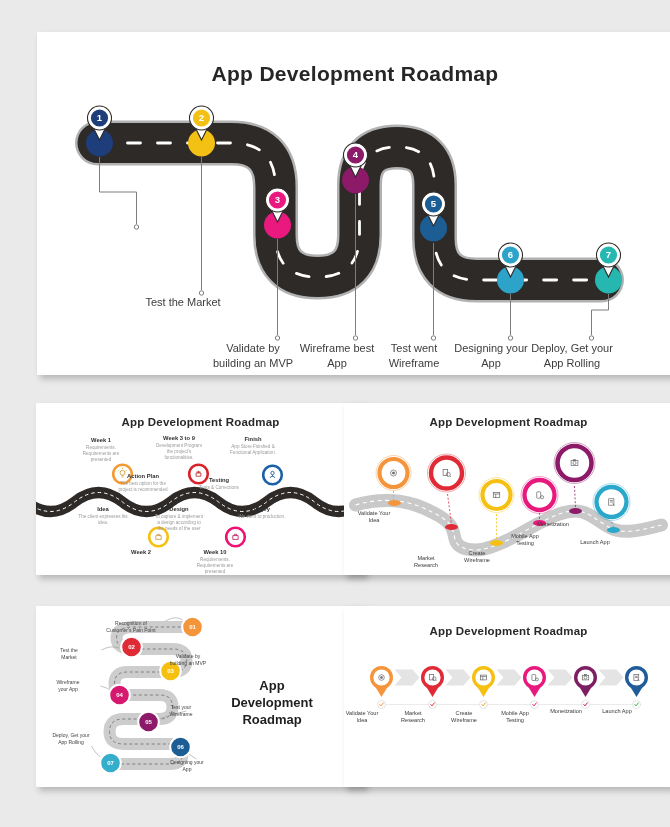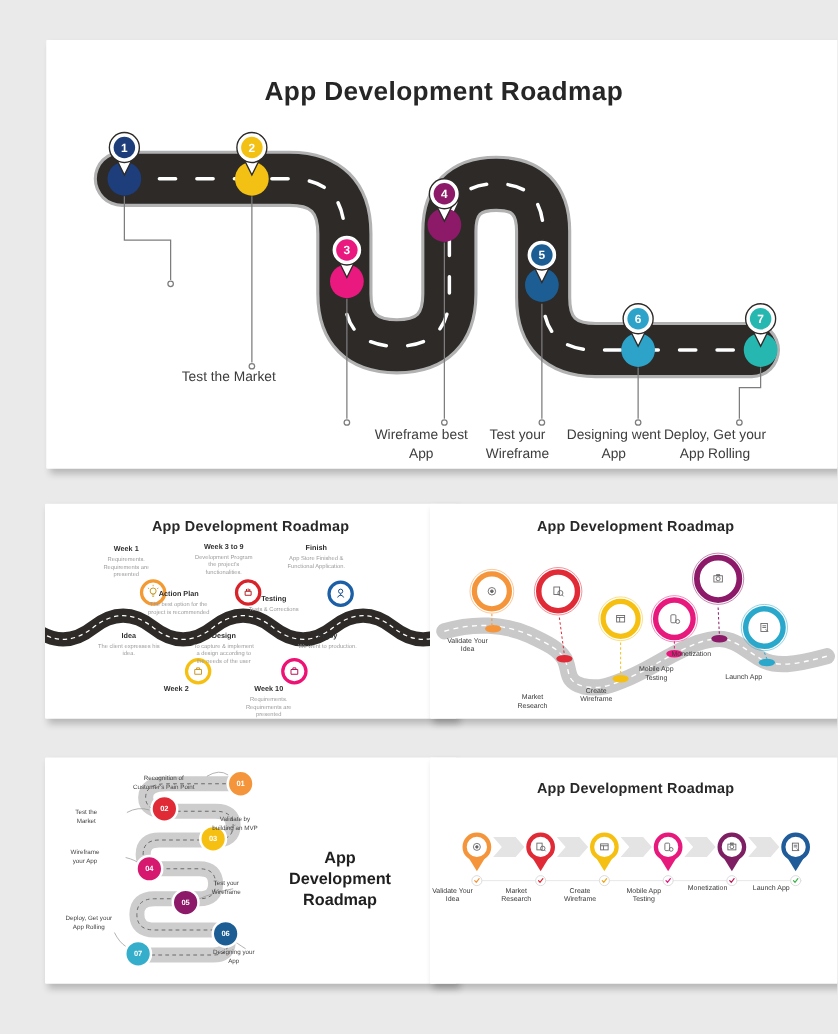--- a/index.html
+++ b/index.html
@@ -111,25 +111,27 @@
       <g>
         <circle cx="552" cy="248" r="13.5" style="fill: rgb(38, 184, 176);"></circle>
         <path d="M543 227 L552 245 L561 227 Z" fill="#fff" stroke="#2d2a28" stroke-width="1.1"></path>
         <circle cx="552" cy="223" r="12" fill="#fff" stroke="#2d2a28" stroke-width="1.1"></circle>
           <circle cx="552" cy="223" r="10.9" fill="#fff"></circle>
         <circle cx="552" cy="223" r="8.6" style="fill: rgb(38, 184, 176);"></circle>
         <text class="pnum" x="552" y="226.4">7</text>
       </g>
     </svg>
     <div class="lbl lb1" style="left:146px;top:263px;">Test the Market</div>
+    <div class="lbl lb1" style="left:216px;top:309px;">Validate by
+building an MVP</div>
     <div class="lbl lb1" style="left:300px;top:309px;">Wireframe best
 App</div>
-    <div class="lbl lb1" style="left:377px;top:309px;">Test your
+    <div class="lbl lb1" style="left:377px;top:309px;">Test went
 Wireframe</div>
-    <div class="lbl lb1" style="left:454px;top:309px;">Designing went
+    <div class="lbl lb1" style="left:454px;top:309px;">Designing your
 App</div>
     <div class="lbl lb1" style="left:535px;top:309px;">Deploy, Get your
 App Rolling</div>
   </section>
 
   <section class="slide slide2">
     <div class="title-sm">App Development Roadmap</div>
     <svg class="art" viewBox="0 0 290 172">
       <g>
         <path d="M-29 99 Q-5 118 19 99 Q43 80 67 99 Q91 118 115 99 Q139 80 163 99 Q187 118 211 99 Q235 80 259 99 Q283 118 307 99 Q331 80 355 99" fill="none" stroke="#2d2a28" stroke-width="11"></path>

